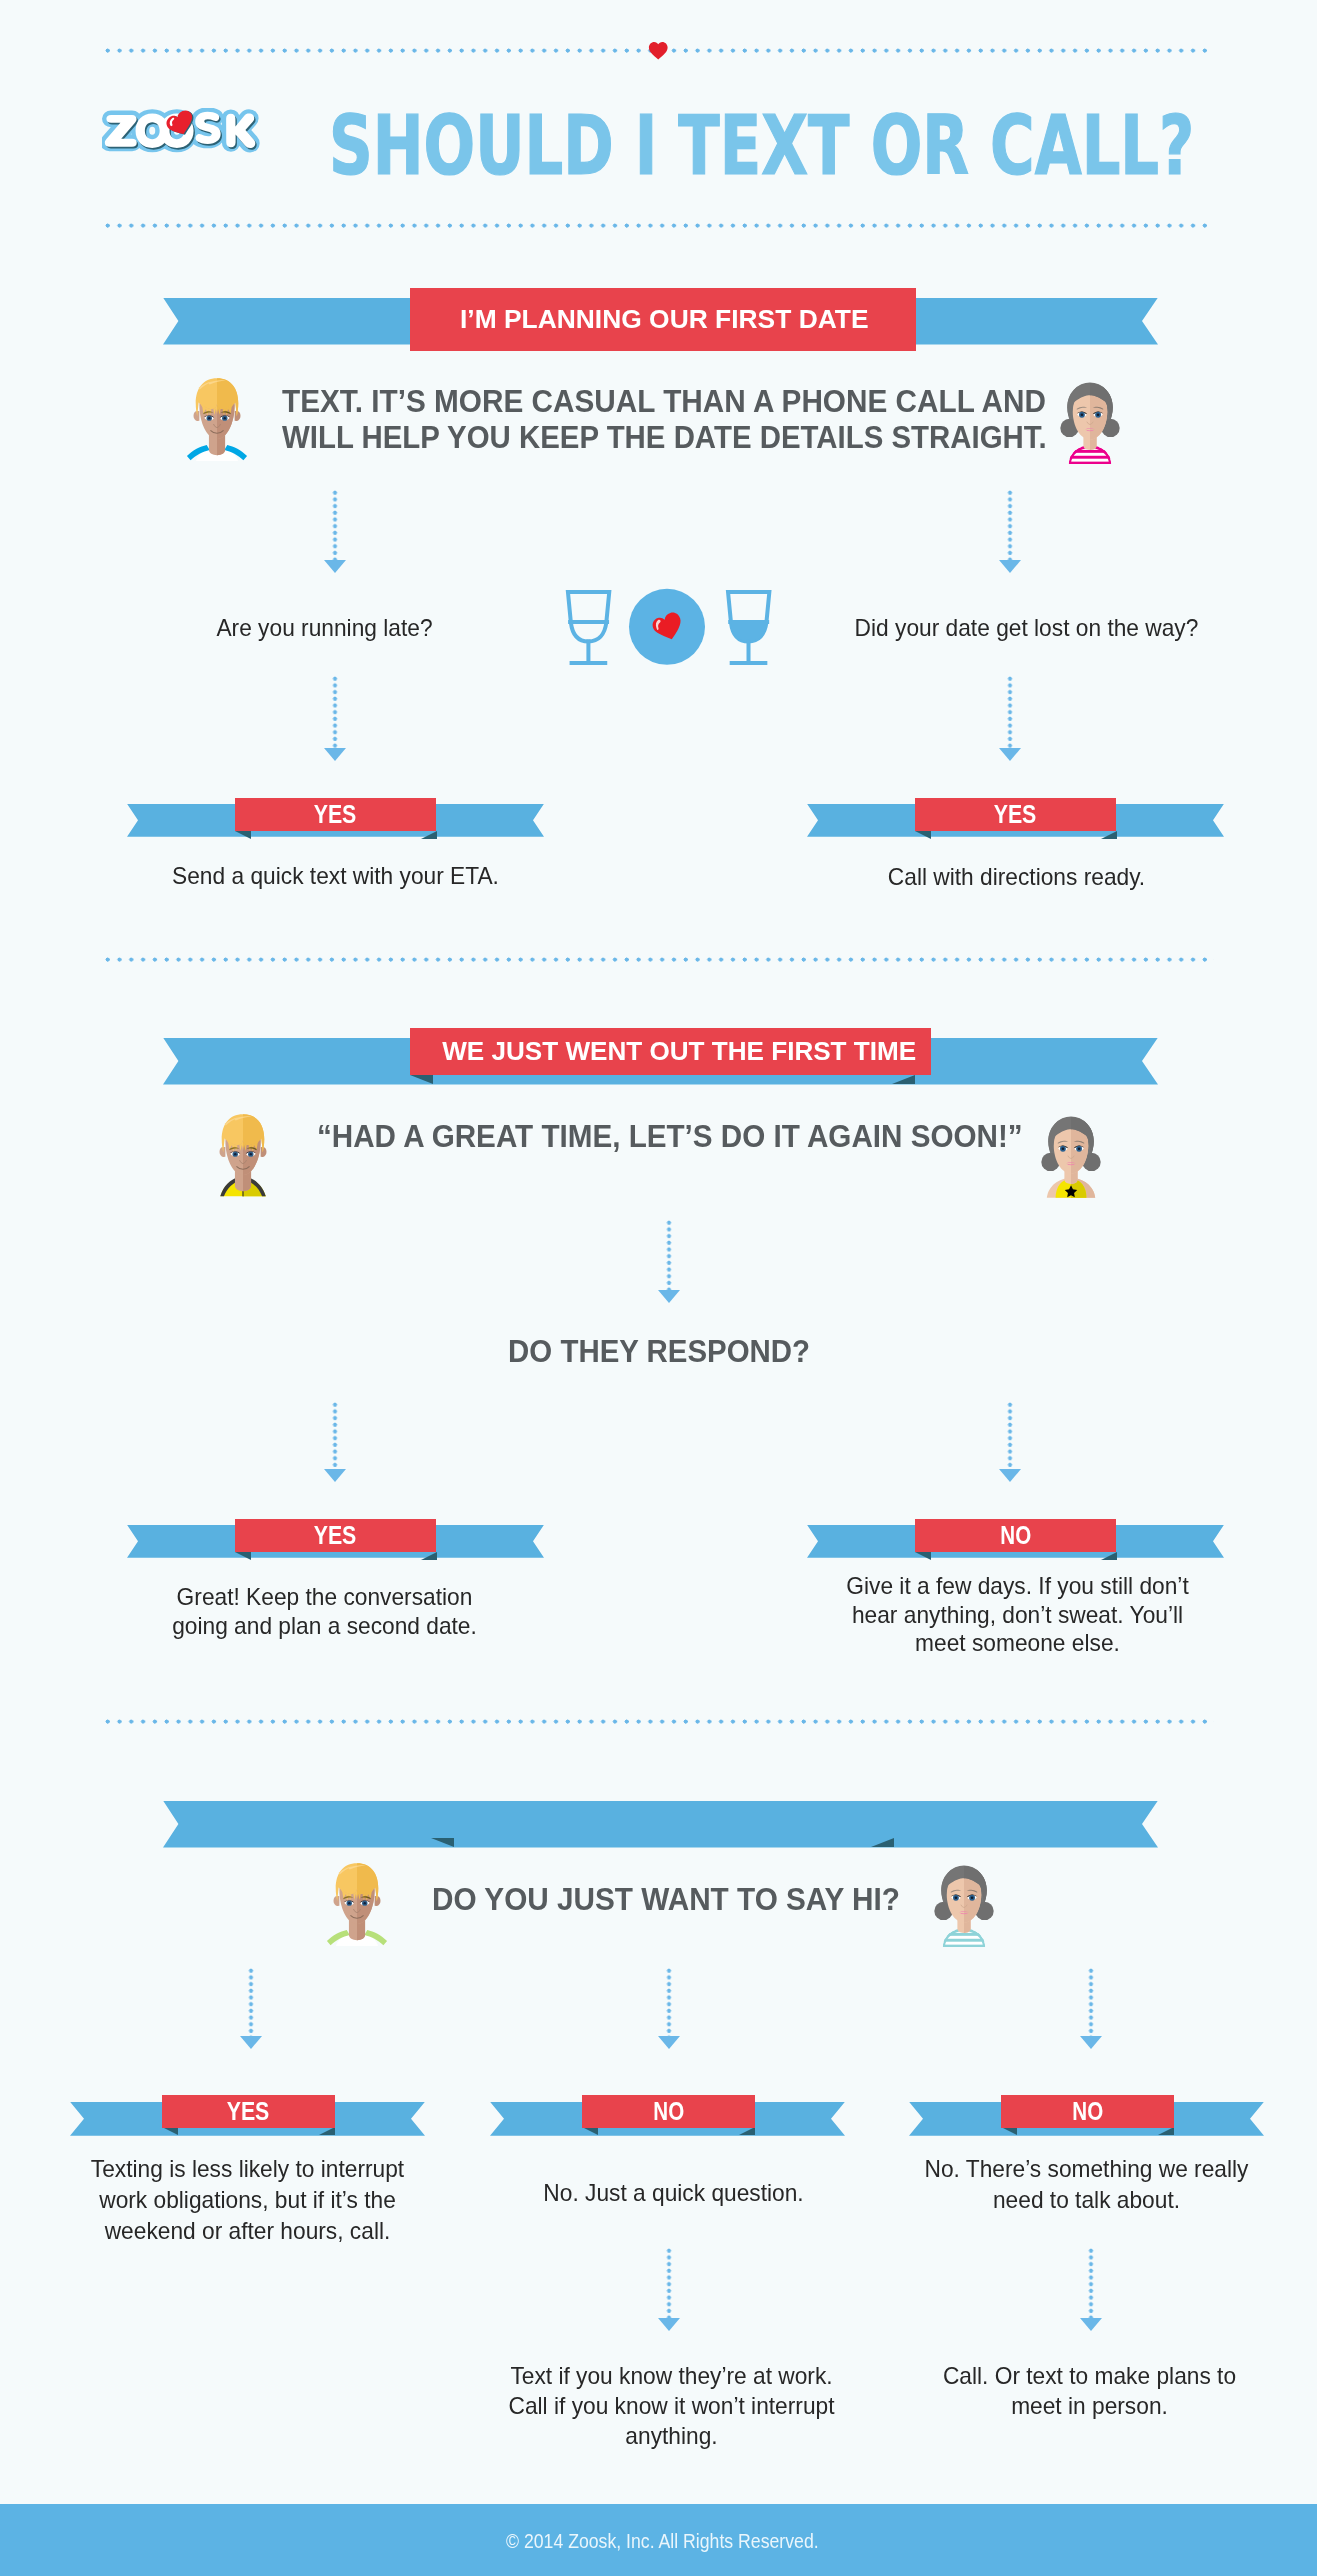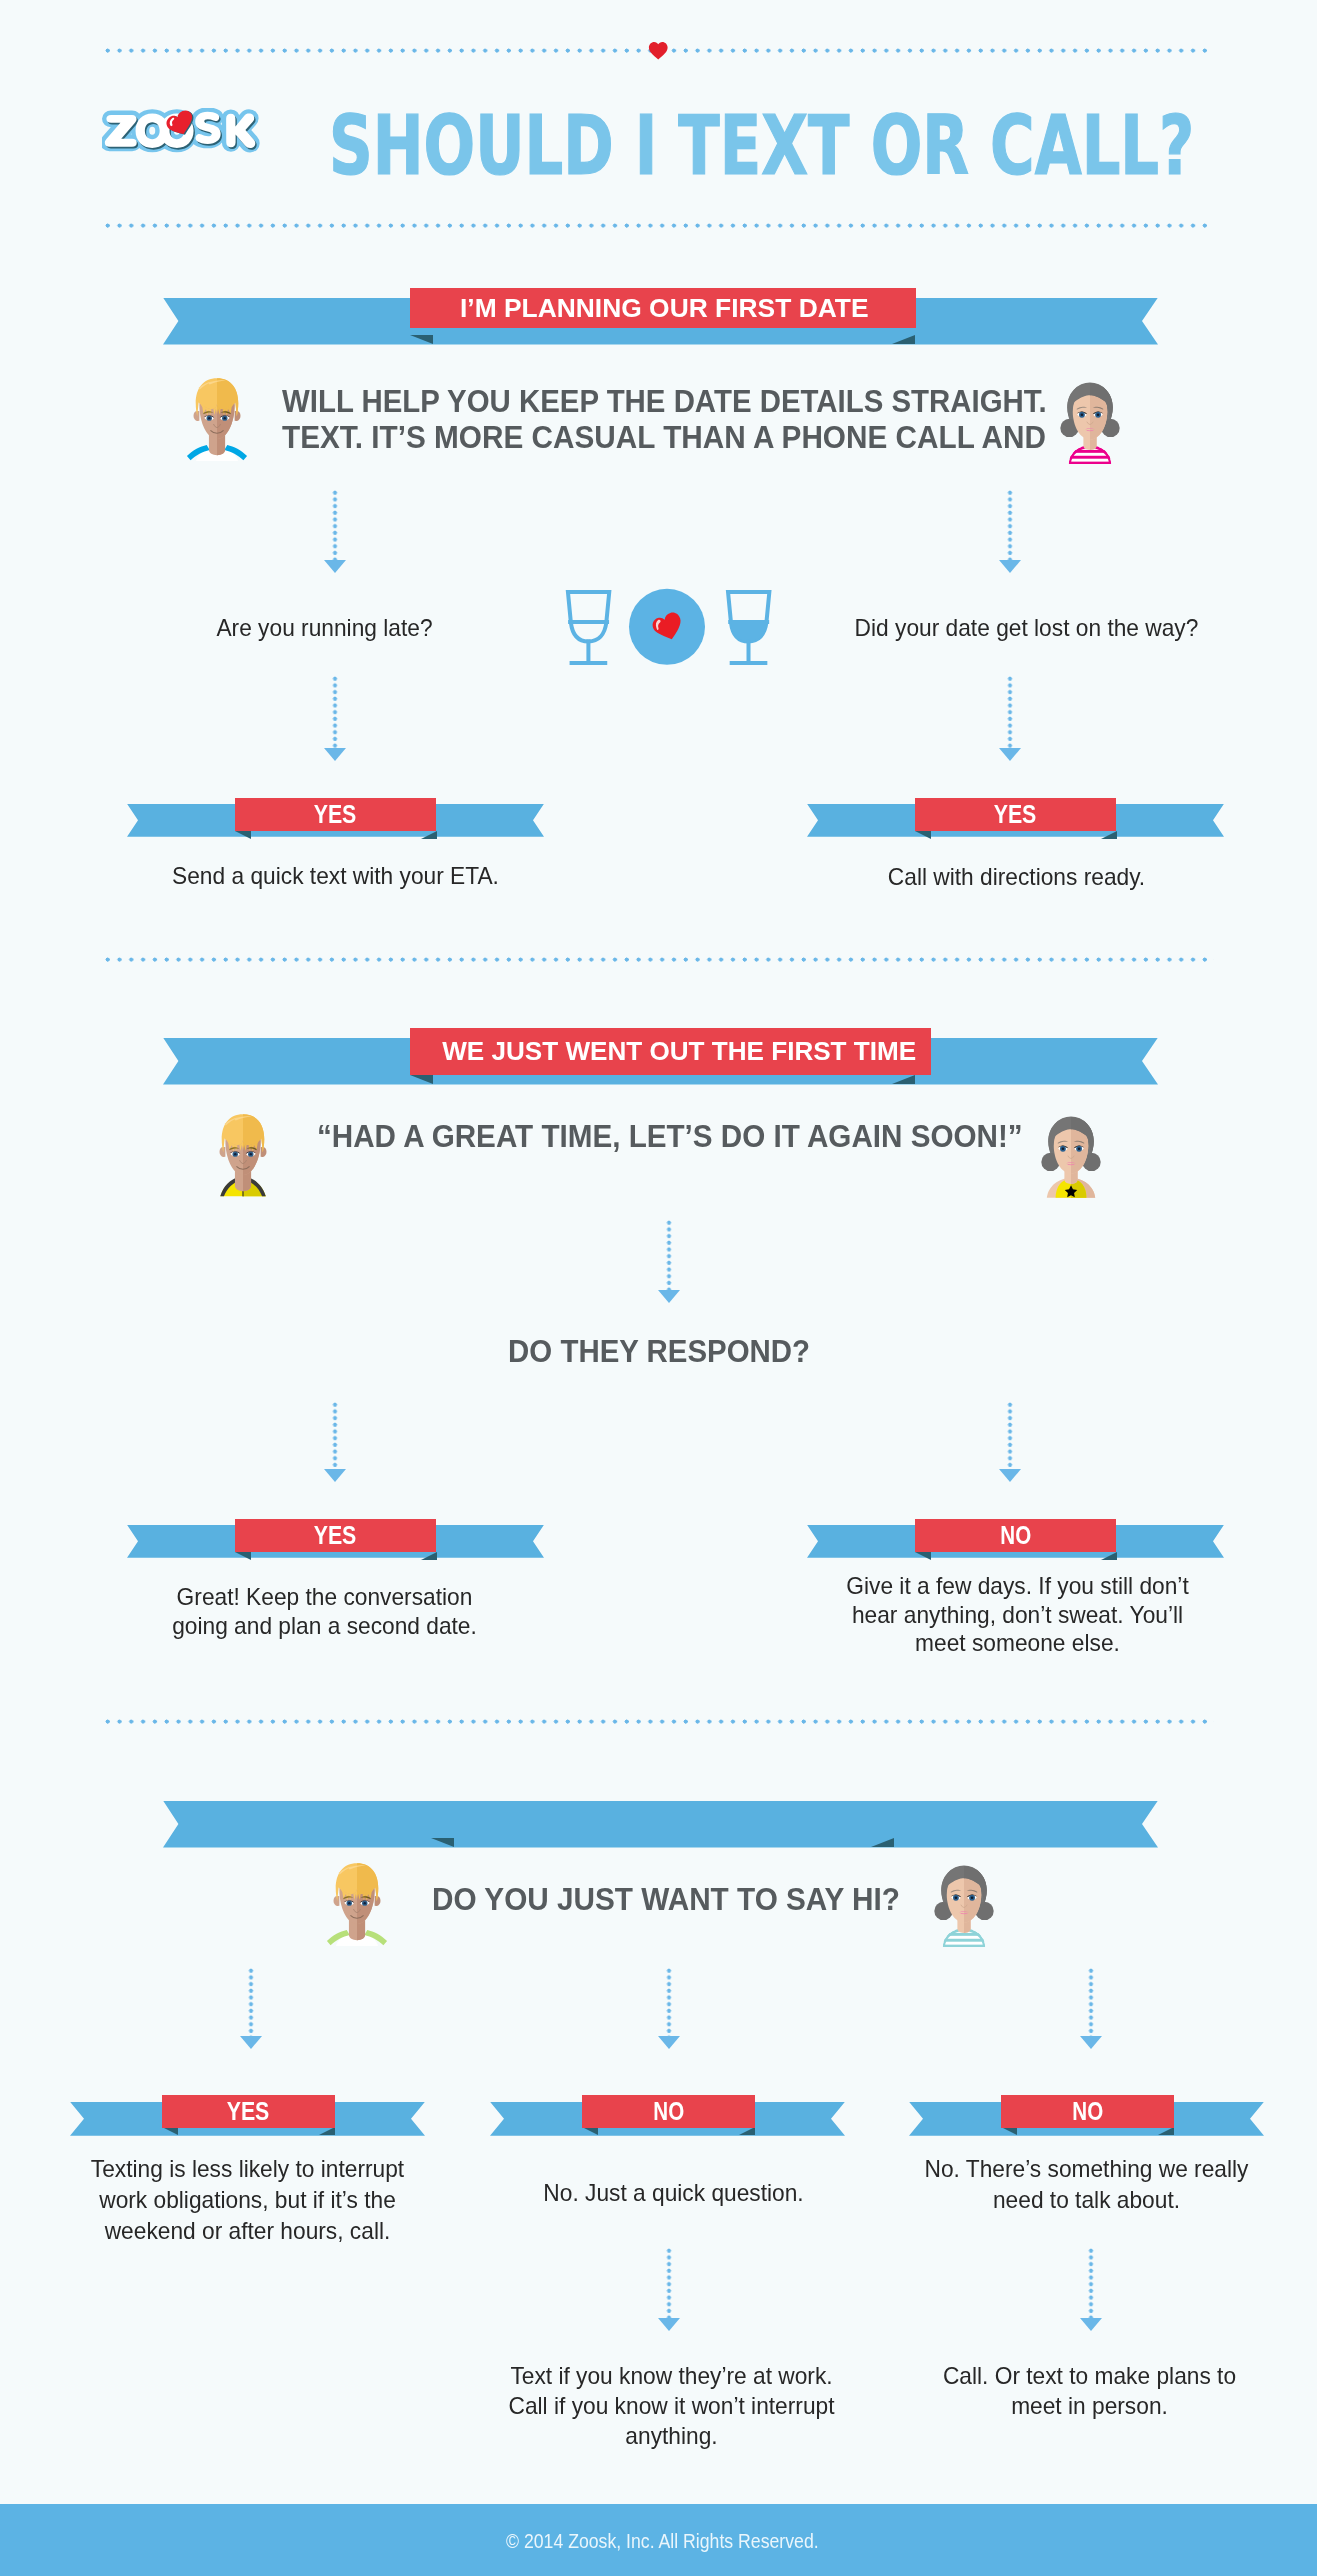--- a/index.html
+++ b/index.html
@@ -107,21 +107,21 @@
               font-family:'DejaVu Sans Condensed',sans-serif;
               transform:scaleX(0.823);transform-origin:0 0;">SHOULD I TEXT OR CALL?</div>
 
   <div class="dotrow" style="left:105px;top:223px;width:1108px;"></div>
 
   <div class="ribbon" style="left:163px;top:288px;width:995px;height:59px;">
     <div class="bar" style="left:0;top:9.5px;width:995px;height:47px;
            clip-path:polygon(0 0,995px 0,979px 23.4px,995px 47px,0 47px,15.4px 23.4px);"></div>
     <div class="sh" style="left:247px;top:47px;border-width:9.5px 0 0 23px;border-color:#2a6072 transparent transparent transparent;"></div>
     <div class="sh" style="left:729px;top:47px;border-width:0 0 9.5px 23px;border-color:transparent transparent #2a6072 transparent;"></div>
-    <div class="tag" style="left:247px;top:0;width:506px;height:40px;font-size:26px;font-weight:bold;">
+    <div class="tag" style="left:247px;top:0;width:506px;height:63px;font-size:26px;font-weight:bold;">
         <span class="fitw" style="left: 1.5px; transform: scaleX(1.01505);">I’M PLANNING OUR FIRST DATE</span>
       </div>
   </div>
 
   <div class="abs avatar-male" style="left:184px;top:370px;width:66px;height:92px;">
       <svg viewBox="0 0 90 125" width="66" height="92">
   <g>
           <path d="M16 124 C20 112 30 106 45 106 C60 106 70 112 74 124 Z" fill="#ffffff"></path>
       <path d="M4 117 C12 109 22 104 31 102 L35 109 C26 111 16 116 9 123 Z" fill="#00a7e5"></path>
       <path d="M86 117 C78 109 68 104 59 102 L55 109 C64 111 74 116 81 123 Z" fill="#00a7e5"></path>
@@ -164,22 +164,22 @@
     <path d="M62.8 64.2 C59.5 60.5 52 60.5 48.8 64.8 L51.2 64 C54.4 61.2 59.2 61.4 62.8 64.2 Z" fill="#2a2a35"></path>
   </g>
 
   <path d="M40.5 74 C42 77 43.4 78.2 45 78.2 C46.6 78.2 48 77 49.5 74" fill="none" stroke="#a8836e" stroke-width="1.2" stroke-linecap="round"></path>
 
   <path d="M36.5 82.5 C40.5 87 49.5 87 53.5 82.5" fill="none" stroke="#8d6e5c" stroke-width="1.4" stroke-linecap="round"></path>
 </svg>
     </div>
 
   <div class="headline" style="left:282px;top:384px;width:761px;font-size:31px;line-height:36px;text-align:left;">
+    <div><span class="fitw" style="transform: scaleX(0.959374);">TEXT. IT’S MORE CASUAL THAN A PHONE CALL AND</span></div>
     <div><span class="fitw" style="transform: scaleX(0.948623);">WILL HELP YOU KEEP THE DATE DETAILS STRAIGHT.</span></div>
-    <div><span class="fitw" style="transform: scaleX(0.959374);">TEXT. IT’S MORE CASUAL THAN A PHONE CALL AND</span></div>
   </div>
 
   <div class="abs avatar-female" style="left:1057px;top:372px;width:66px;height:92px;">
       <svg viewBox="0 0 90 125" width="66" height="92">
   <g>
           <defs>
             <clipPath id="cl_p1">
         <path d="M16 126 C16 110 29 100 45 100 C61 100 74 110 74 126 Z"></path>
             </clipPath>
           </defs>

